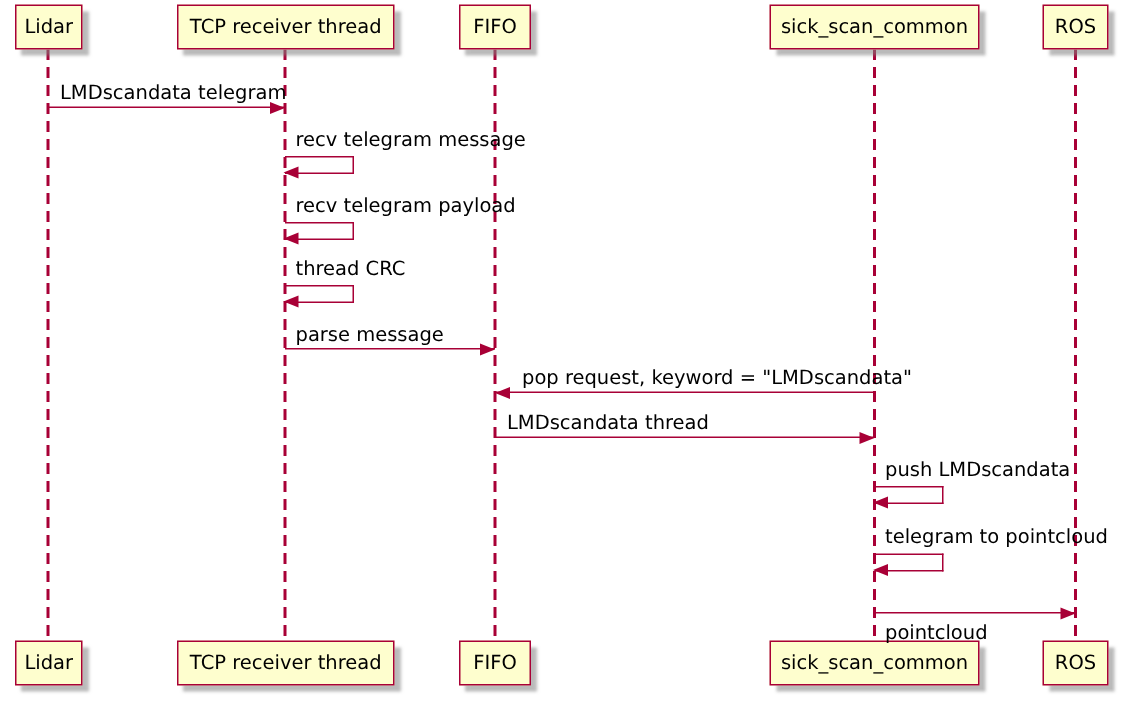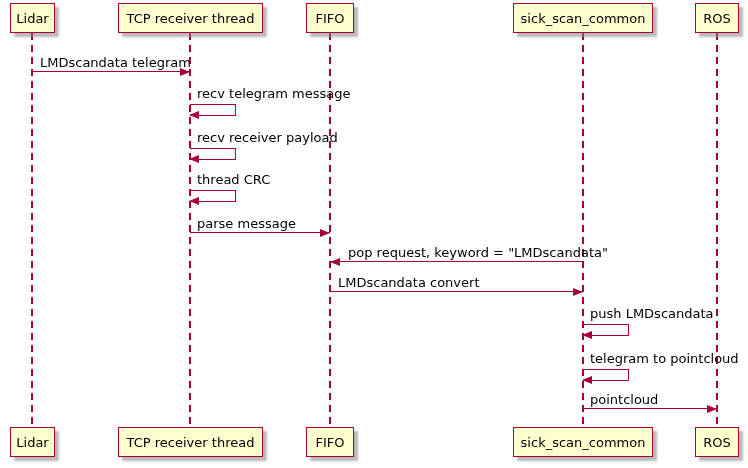--- a/index.html
+++ b/index.html
@@ -64,21 +64,21 @@
     <div class="arrow-r" style="left:180px;top:68px"></div>
   </div>
 
   <div>
     <div class="msg-label" style="left:197px;top:87px">recv telegram message</div>
     <div class="self-loop" style="left:190px;top:104px"></div>
     <div class="arrow-l" style="left:189px;top:111px"></div>
   </div>
 
   <div>
-    <div class="msg-label" style="left:197px;top:131px">recv receiver payload</div>
+    <div class="msg-label" style="left:197px;top:131px">recv telegram payload</div>
     <div class="self-loop" style="left:190px;top:148px"></div>
     <div class="arrow-l" style="left:189px;top:155px"></div>
   </div>
 
   <div>
     <div class="msg-label" style="left:197px;top:173px">thread CRC</div>
     <div class="self-loop" style="left:190px;top:190px"></div>
     <div class="arrow-l" style="left:189px;top:197px"></div>
   </div>
 
@@ -88,36 +88,36 @@
     <div class="arrow-r" style="left:320px;top:229px"></div>
   </div>
 
   <div>
     <div class="msg-label" style="left:348px;top:246px">pop request, keyword = "LMDscandata"</div>
     <div class="msg-line" style="left:330px;top:261px;width:253px"></div>
     <div class="arrow-l" style="left:330px;top:258px"></div>
   </div>
 
   <div>
-    <div class="msg-label" style="left:338px;top:276px">LMDscandata convert</div>
+    <div class="msg-label" style="left:338px;top:276px">LMDscandata thread</div>
     <div class="msg-line" style="left:330px;top:291px;width:253px"></div>
     <div class="arrow-r" style="left:573px;top:288px"></div>
   </div>
 
   <div>
     <div class="msg-label" style="left:590px;top:307px">push LMDscandata</div>
     <div class="self-loop" style="left:583px;top:324px"></div>
     <div class="arrow-l" style="left:582px;top:331px"></div>
   </div>
 
   <div>
     <div class="msg-label" style="left:590px;top:352px">telegram to pointcloud</div>
     <div class="self-loop" style="left:583px;top:369px"></div>
     <div class="arrow-l" style="left:582px;top:376px"></div>
   </div>
 
   <div>
-    <div class="msg-label" style="left:590px;top:393px">pointcloud</div>
+    <div class="msg-label" style="left:590px;top:416px">pointcloud</div>
     <div class="msg-line" style="left:583px;top:408px;width:134px"></div>
     <div class="arrow-r" style="left:707px;top:405px"></div>
   </div>
 
 </div>
 
 </body></html>

